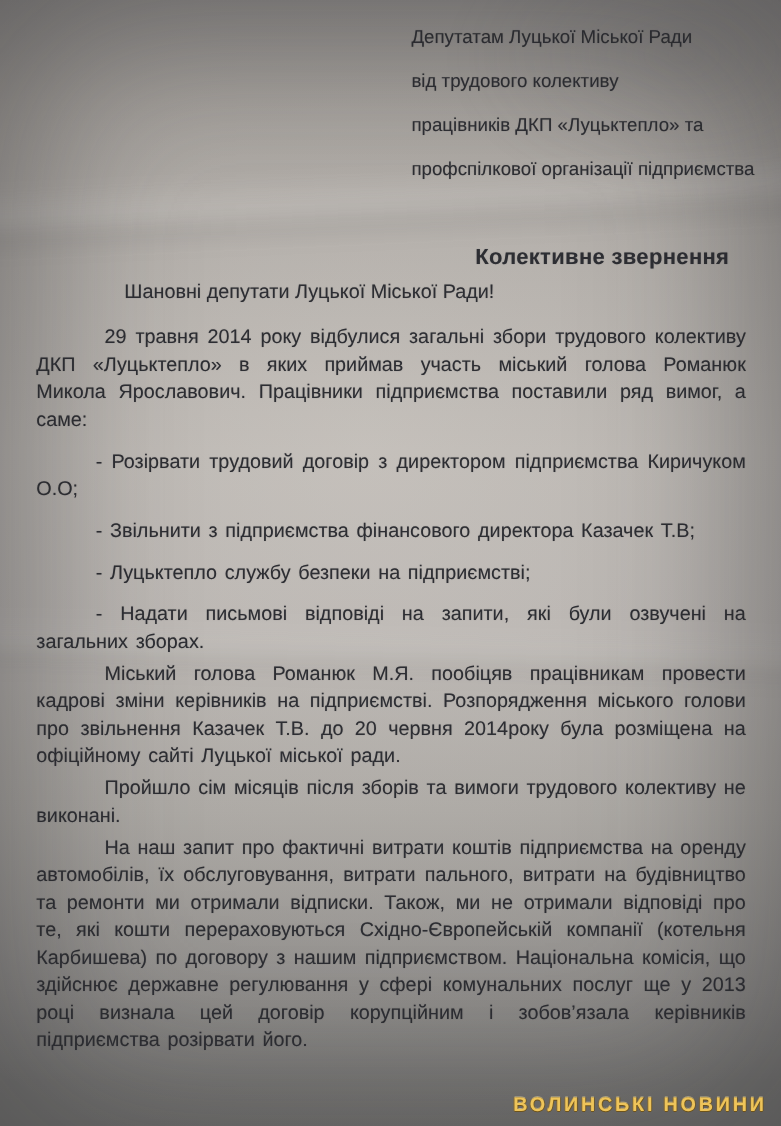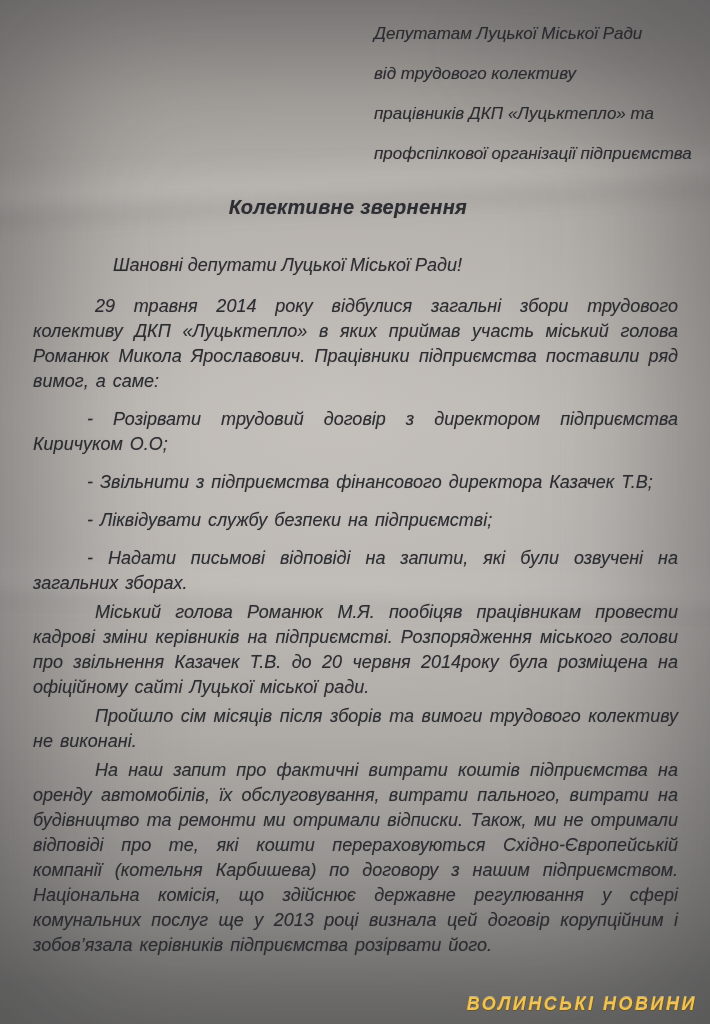--- a/index.html
+++ b/index.html
@@ -7,21 +7,20 @@
     width: 710px; height: 1024px; overflow: hidden;
     font-family: "Liberation Sans", sans-serif;
     background: #7e7d7b;
   }
   
   .photo {
     position: relative; width: 710px; height: 1024px; overflow: hidden;
     background:
       radial-gradient(140% 95% at 47% 40%, rgba(235,229,221,0.30) 0%, rgba(235,229,221,0.12) 42%, rgba(0,0,0,0) 68%),
       linear-gradient(180deg, #8d8a88 0%, #9c9894 9%, #a9a5a1 22%, #b4b0ac 40%, #b1adaa 56%, #a3a09c 72%, #8b8987 88%, #7d7c7a 96%, #7b7a78 100%);
-    font-style: italic;
   }
   
   .crease { position: absolute; pointer-events: none; }
   .crease-top {
     left: -60px; top: 150px; width: 880px; height: 70px;
     background: linear-gradient(180deg, rgba(255,255,255,0) 0%, rgba(255,255,252,0.10) 45%, rgba(70,70,72,0.08) 75%, rgba(255,255,255,0) 100%);
     transform: rotate(-2.5deg); filter: blur(6px);
   }
   .crease-mid {
     left: -40px; top: 560px; width: 820px; height: 60px;
@@ -41,22 +40,22 @@
   .doc-layer {
     position: absolute; inset: 0; color: #2d2e33;
     filter: blur(0.4px);
     text-shadow: 0 0 1px rgba(45,46,51,0.35);
   }
   .recipient {
     position: absolute; left: 374px; top: 14px; width: 320px;
     font-size: 17px; line-height: 40px; text-align: left; white-space: nowrap;
   }
   .doc-title {
-    position: absolute; left: 33px; top: 196px; width: 630px;
-    text-align: center; font-size: 20px; font-weight: bold; letter-spacing: 0.3px;
+    position: absolute; left: 33px; top: 223px; width: 630px;
+    text-align: right; font-size: 20px; font-weight: bold; letter-spacing: 0.3px;
   }
   .salutation {
     position: absolute; left: 113px; top: 255px;
     font-size: 18px; white-space: nowrap;
   }
   .body-text {
     position: absolute; left: 33px; top: 294px; width: 645px;
     font-size: 18px; line-height: 25px;
     text-align: justify; text-align-last: left; word-spacing: 2px;
   }
@@ -95,21 +94,21 @@
     </div>
 
     <div class="doc-title">Колективне звернення</div>
 
     <div class="salutation">Шановні депутати Луцької Міської Ради!</div>
 
     <div class="body-text">
       <p class="intro">29 травня 2014 року відбулися загальні збори трудового колективу ДКП «Луцьктепло» в яких приймав участь міський голова Романюк Микола Ярославович. Працівники підприємства поставили ряд вимог, а саме:</p>
       <p class="demand">- Розірвати трудовий договір з директором підприємства Киричуком О.О;</p>
       <p class="demand">- Звільнити з підприємства фінансового директора Казачек Т.В;</p>
-      <p class="demand">- Ліквідувати службу безпеки на підприємстві;</p>
+      <p class="demand">- Луцьктепло службу безпеки на підприємстві;</p>
       <p class="demand">- Надати письмові відповіді на запити, які були озвучені на загальних зборах.</p>
       <p class="para">Міський голова Романюк М.Я. пообіцяв працівникам провести кадрові зміни керівників на підприємстві. Розпорядження міського голови про звільнення Казачек Т.В. до 20 червня 2014року була розміщена на офіційному сайті Луцької міської ради.</p>
       <p class="para">Пройшло сім місяців після зборів та вимоги трудового колективу не виконані.</p>
       <p class="para">На наш запит про фактичні витрати коштів підприємства на оренду автомобілів, їх обслуговування, витрати пального, витрати на будівництво та ремонти ми отримали відписки. Також, ми не отримали відповіді про те, які кошти перераховуються Східно-Європейській компанії (котельня Карбишева) по договору з нашим підприємством. Національна комісія, що здійснює державне регулювання у сфері комунальних послуг ще у 2013 році визнала цей договір корупційним і зобов’язала керівників підприємства розірвати його.</p>
     </div>
 
   </div>
 
   <div class="vignette"></div>
 

